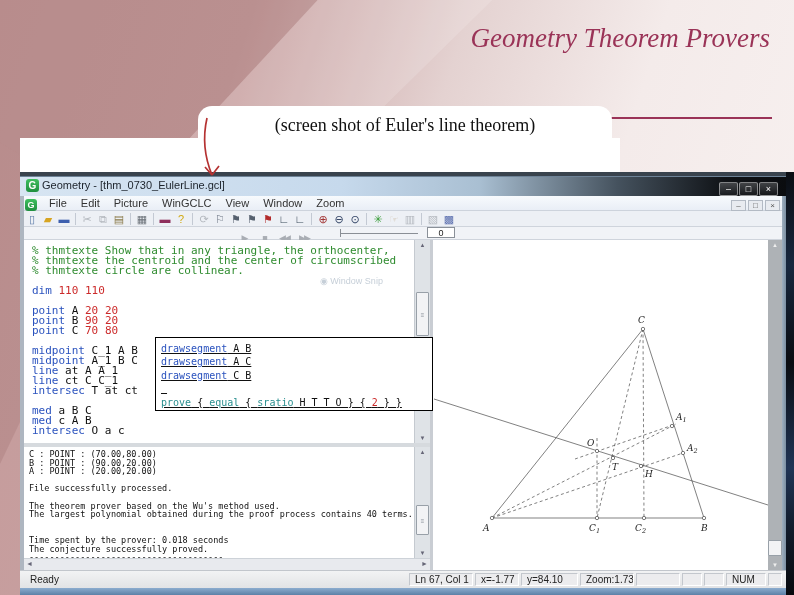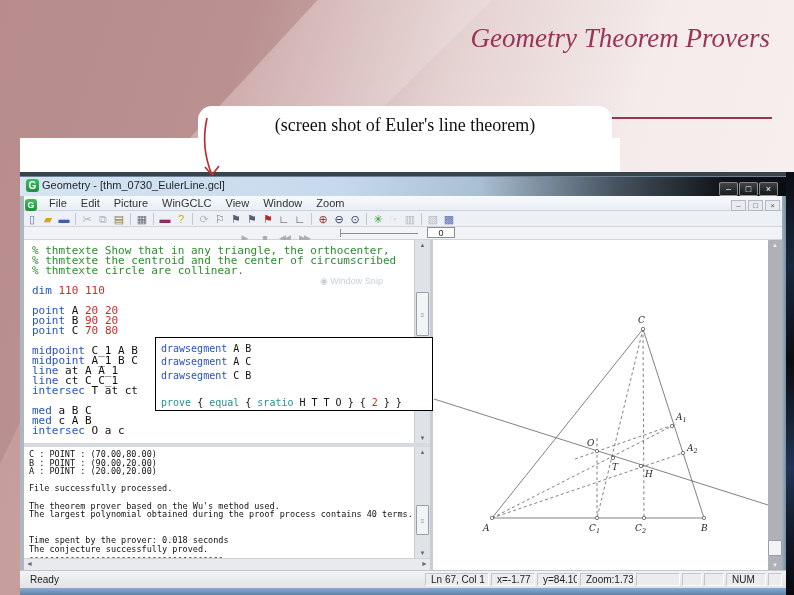--- a/index.html
+++ b/index.html
@@ -66,21 +66,21 @@
     font-size:6px;color:#8a929a;text-align:center;}
   .sarrow{position:absolute;left:0;width:100%;text-align:center;font-size:6px;color:#667;line-height:10px;}
   
   .code{font-family:"DejaVu Sans Mono",monospace;font-size:11px;line-height:10px;white-space:pre;color:#111;}
   #editor-code{padding:6px 0 0 8px;}
   .c-com{color:#2e8b2e;} .c-kw{color:#2a52be;} .c-tl{color:#2a9090;} .c-num{color:#cc2a2a;}
   #console-text{font-family:"DejaVu Sans Mono",monospace;font-size:8.5px;line-height:8.6px;white-space:pre;color:#111;padding:3px 0 0 5px;}
   
   #overlay-box{left:155px;top:337px;width:278px;height:74px;background:#fff;border:1px solid #000;
     box-sizing:border-box;padding:4px 0 0 5px;z-index:30;overflow:hidden;}
-  #overlay-box .code{font-size:10px;line-height:13.4px;}
+  #overlay-box .code{font-size:10px;line-height:13.4px;text-decoration:underline;}
   
   #statusbar{left:20px;top:570px;width:766px;height:18px;background:linear-gradient(#f2f3f4,#e2e3e5);
     border-top:1px solid #c2c6cc;box-sizing:border-box;display:flex;align-items:center;font-size:10px;color:#222;padding:0 4px 0 10px;}
   .scell{height:13px;border:1px solid #c3c7cd;border-right-color:#fff;border-bottom-color:#fff;
     margin-left:2px;line-height:12px;padding-left:5px;box-sizing:border-box;background:#ececee;white-space:nowrap;overflow:hidden;}
   #bottomframe{left:20px;top:588px;width:766px;height:7px;background:linear-gradient(#8cacce,#5d81a7);}
   #darkstrip{left:786px;top:172px;width:8px;height:423px;
     background:linear-gradient(180deg,#0a0d12 0%,#18273e 22%,#0a0d12 45%,#203455 70%,#121c2c 84%,#07090d 100%);}
   
   #snip-watermark{left:320px;top:276px;color:#c6cfd8;font-size:9px;}
@@ -237,21 +237,21 @@
 
   <div id="overlay-box" class="abs">
     <div id="overlay-code" class="code"><div class="ol"><span class="c-kw">drawsegment</span> A B</div><div class="ol"><span class="c-kw">drawsegment</span> A C</div><div class="ol"><span class="c-kw">drawsegment</span> C B</div><div class="ol">&nbsp;</div><div class="ol"><span class="c-tl">prove</span> { <span class="c-tl">equal</span> { <span class="c-tl">sratio</span> H T T O } { <span class="c-num">2</span> } }</div></div>
   </div>
 
   <div id="statusbar" class="abs">
     <span style="flex:1;">Ready</span>
     <span id="status-cells" style="display:flex;">
         <span class="scell" style="width:64px">Ln 67, Col 1</span>
         <span class="scell" style="width:44px">x=-1.77</span>
-        <span class="scell" style="width:41px">y=84.10</span>
+        <span class="scell" style="width:57px">y=84.10</span>
         <span class="scell" style="width:54px">Zoom:1.73</span>
         <span class="scell" style="width:44px"></span>
         <span class="scell" style="width:20px"></span>
         <span class="scell" style="width:20px"></span>
         <span class="scell" style="width:40px">NUM</span>
         <span class="scell" style="width:14px"></span>
       </span>
   </div>
   <div id="bottomframe" class="abs"></div>
   <div id="darkstrip" class="abs"></div>

